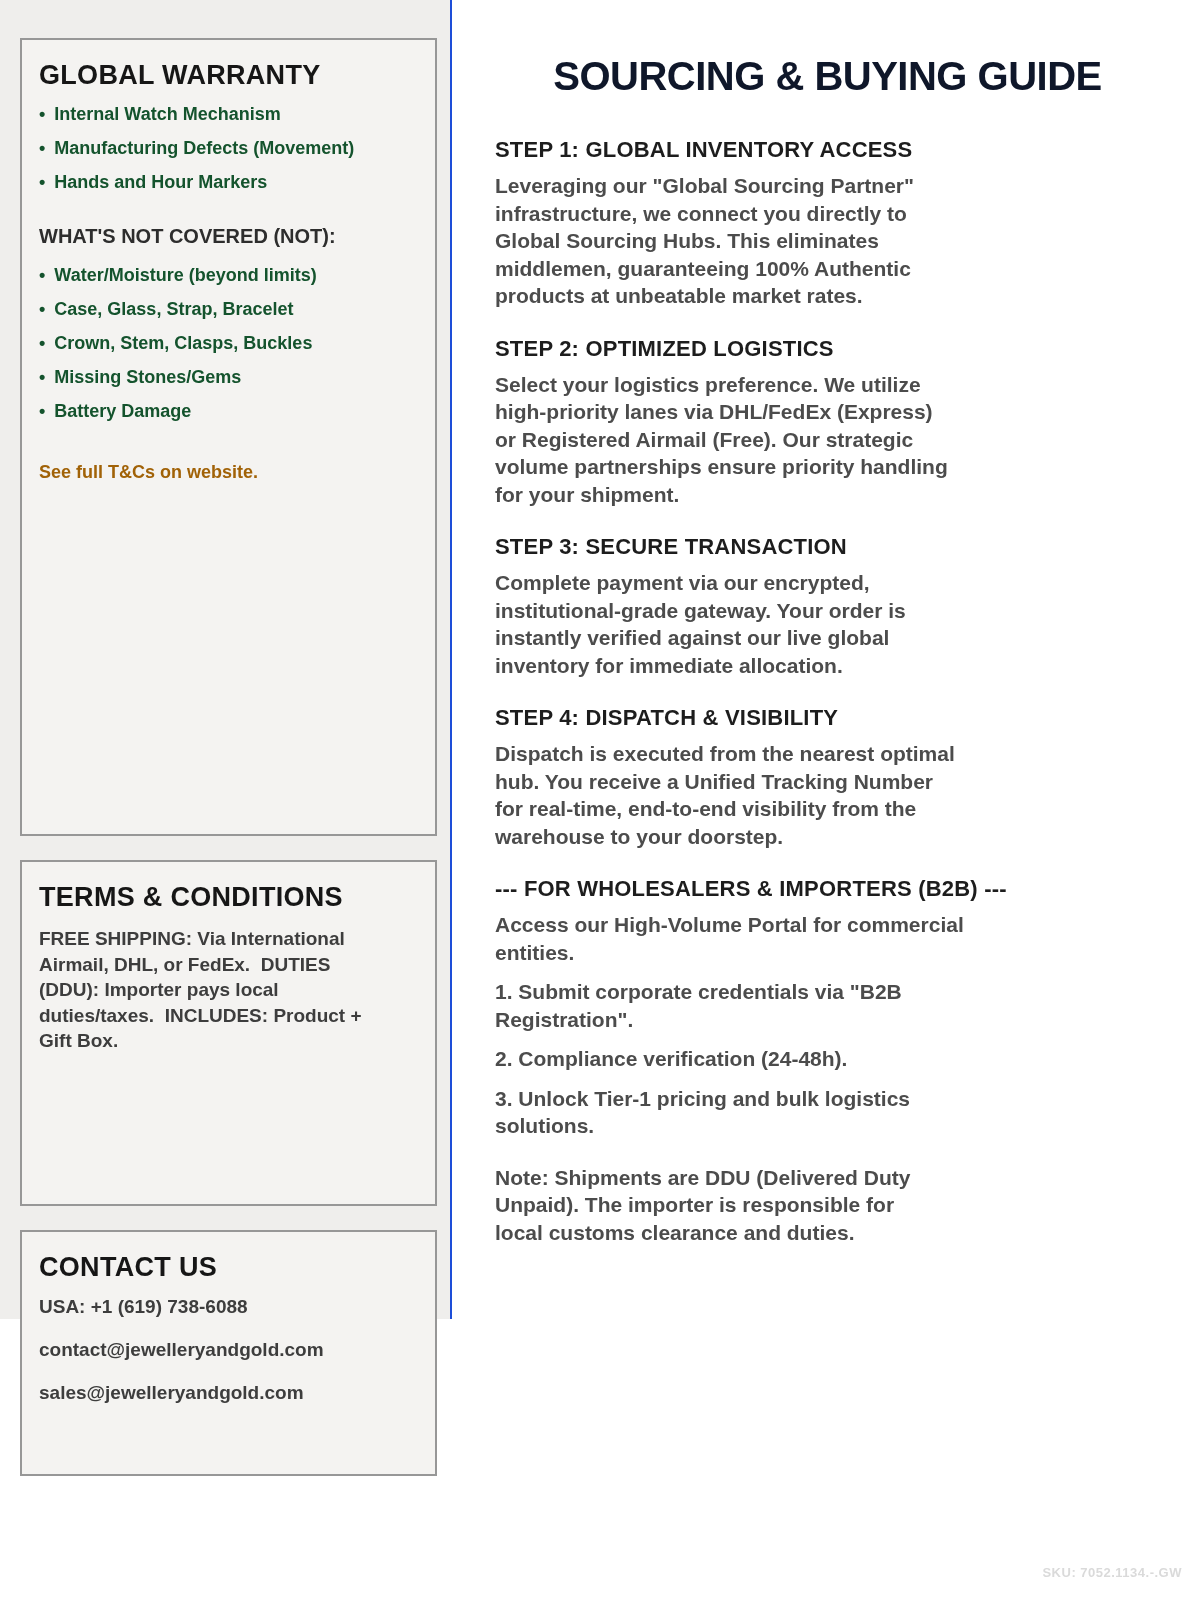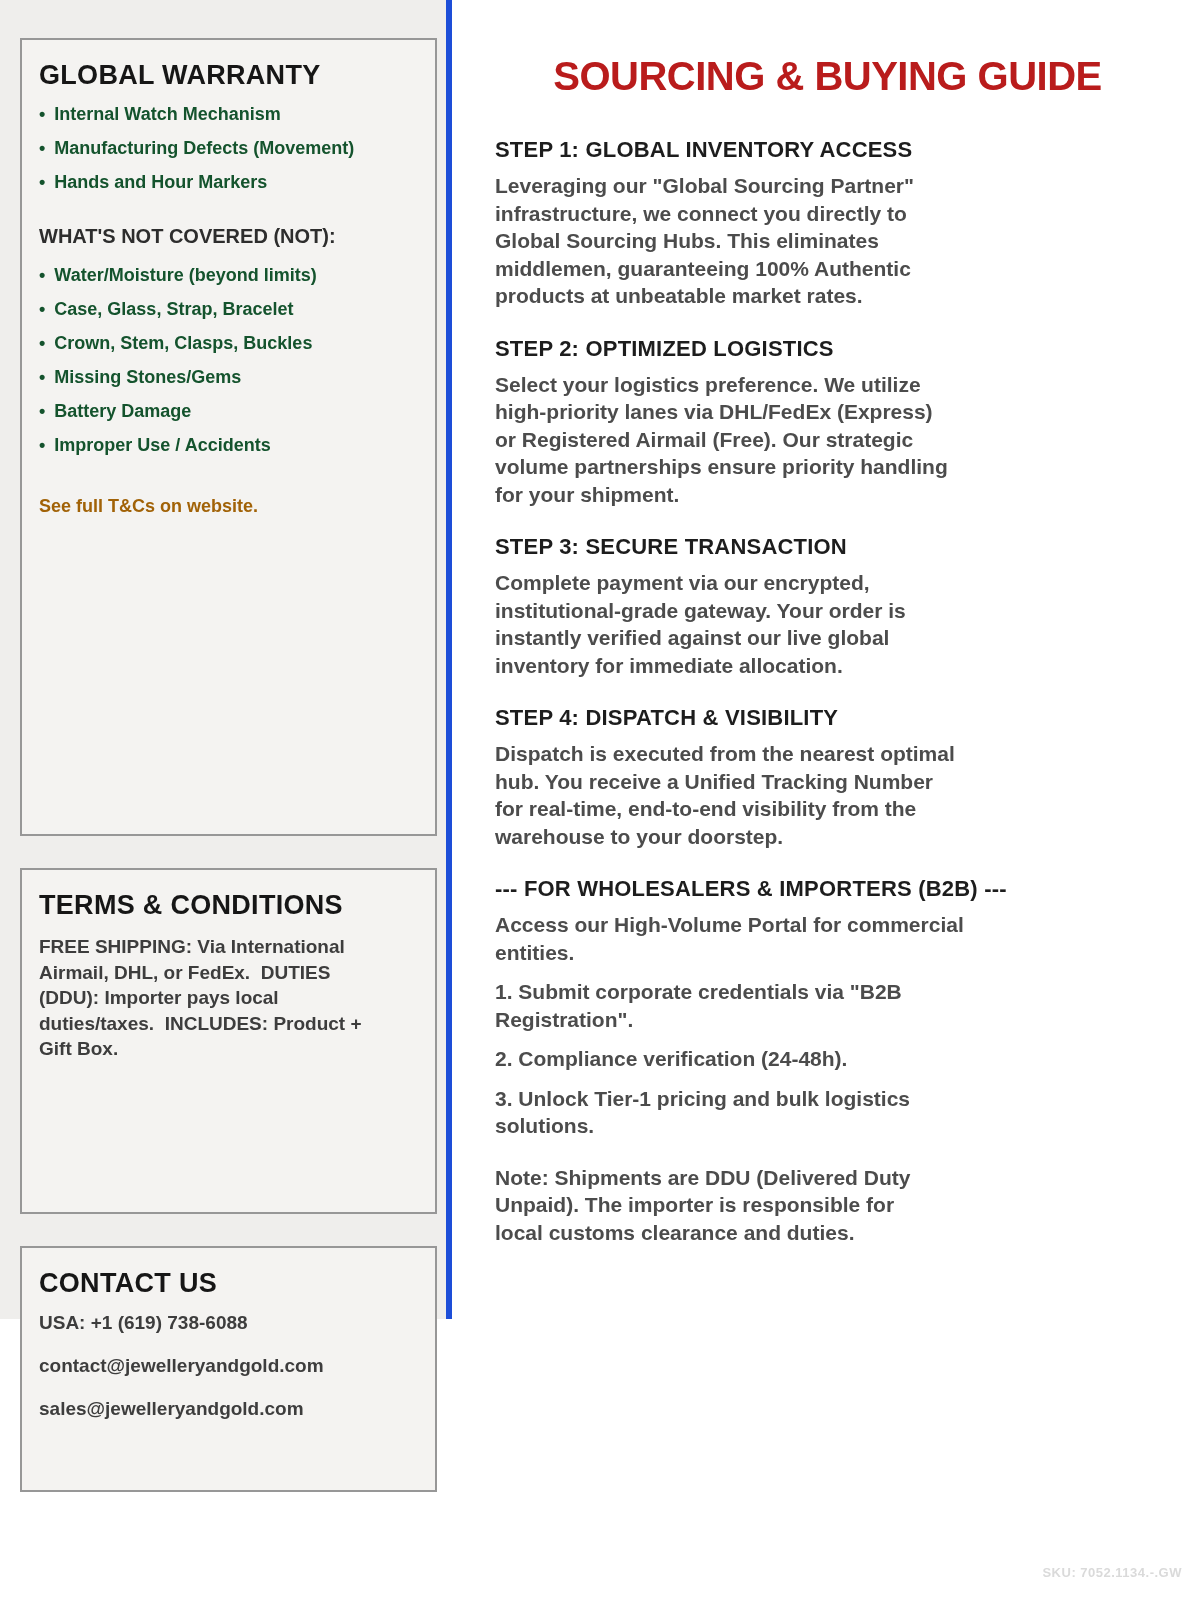--- a/index.html
+++ b/index.html
@@ -10,30 +10,30 @@
     position: relative;
     overflow: hidden;
   }
 
   
   .sidebar {
     position: absolute;
     left: 0; top: 0;
     width: 452px; height: 1319px;
     background: #efeeec;
-    border-right: 6px solid #1d4ed8;
+    border-right: 2px solid #1d4ed8;
     padding: 38px 0 0 20px;
   }
   .panel {
     width: 417px;
     border: 2px solid #979797;
     background: #f4f3f1;
     padding: 20px 20px 0 17px;
   }
-  .panel + .panel { margin-top: 32px; }
+  .panel + .panel { margin-top: 24px; }
   .panel-warranty { height: 798px; }
   .panel-terms    { height: 346px; }
   .panel-contact  { height: 246px; }
 
   .panel h1 {
     font-size: 27px;
     font-weight: 800;
     color: #161616;
     letter-spacing: 0.3px;
     margin-bottom: 13px;
@@ -81,21 +81,21 @@
   main {
     position: absolute;
     left: 454px; top: 0;
     width: 746px; height: 1600px;
     background: #ffffff;
     padding: 54px 40px 0 41px;
   }
   .main-title {
     font-size: 40px;
     font-weight: 800;
-    color: #b91c1c;
+    color: #0f172a;
     letter-spacing: -0.5px;
     text-align: center;
     margin-bottom: 38px;
   }
   .section h2 {
     font-size: 22px;
     font-weight: 800;
     color: #1d1d1d;
     letter-spacing: 0.2px;
     margin: 26px 0 9px 0;
@@ -156,24 +156,20 @@
           <span class="dot"></span>
           <span>Crown, Stem, Clasps, Buckles</span>
         </li>
       <li>
           <span class="dot"></span>
           <span>Missing Stones/Gems</span>
         </li>
       <li>
           <span class="dot"></span>
           <span>Battery Damage</span>
-        </li>
-      <li>
-          <span class="dot"></span>
-          <span>Improper Use / Accidents</span>
         </li>
     </ul>
     <p class="footnote">See full T&amp;Cs on website.</p>
   </section>
 
   <section class="panel panel-terms">
     <h1>TERMS &amp; CONDITIONS</h1>
     <p class="terms-body">FREE SHIPPING: Via International
 Airmail, DHL, or FedEx.  DUTIES
 (DDU): Importer pays local

